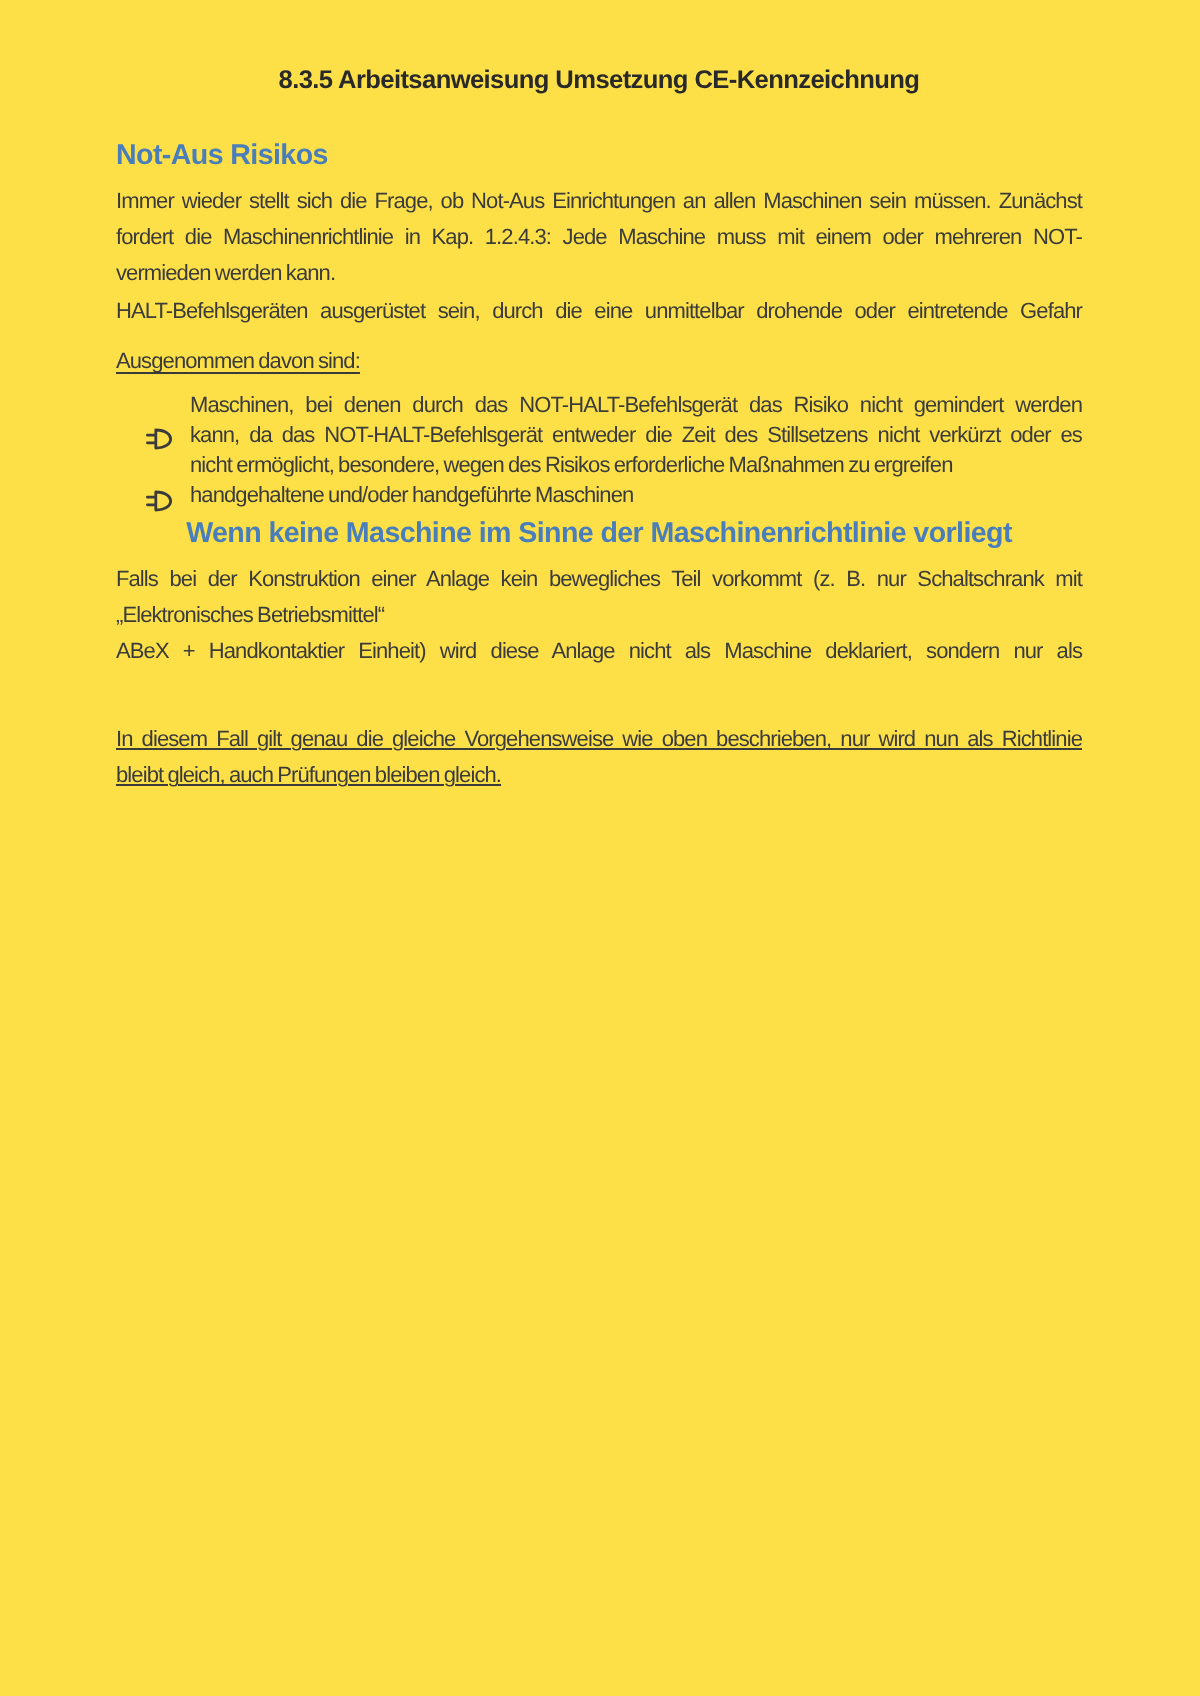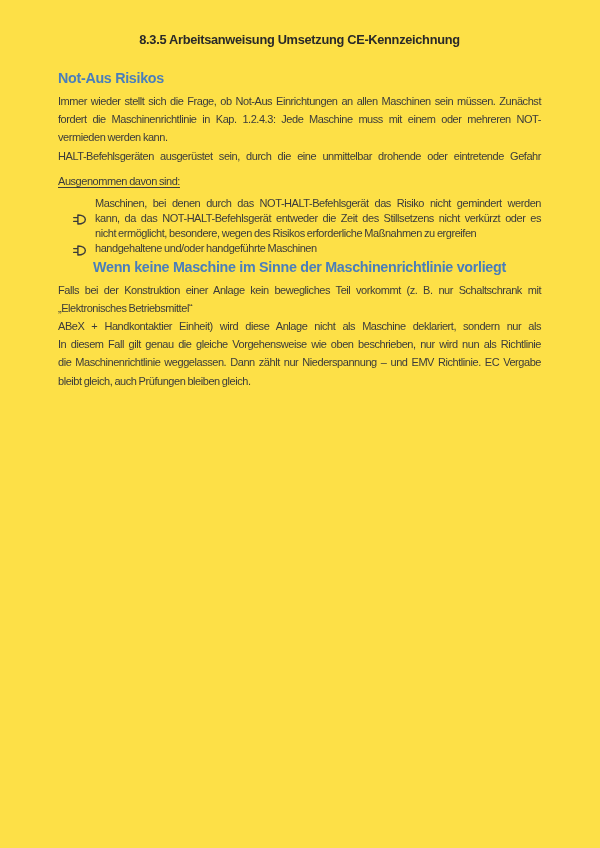--- a/index.html
+++ b/index.html
@@ -37,21 +37,21 @@
     color: #4a7ebb;
     line-height: 17px;
     letter-spacing: -0.3px;
     word-spacing: 0;
   }
   .heading-2 { margin-top: 2px; text-align: center; }
   .para {
     margin-top: 5px;
     line-height: 18.2px;
   }
-  .para-gap { margin-top: 0; }
+  .para-gap { margin-top: 26px; text-decoration: underline; }
   .jline { text-align: justify; text-align-last: justify; }
   .jline.jlast { text-align-last: left; }
   .label-underline {
     margin-top: 9px;
     line-height: 15px;
     text-decoration: underline;
     text-underline-offset: 2px;
   }
   .bullets {
     list-style: none;
@@ -122,17 +122,16 @@
   <div class="heading heading-2">Wenn keine Maschine im Sinne der Maschinenrichtlinie vorliegt</div>
 
   <div class="para">
       <div class="jline">Falls bei der Konstruktion einer Anlage kein bewegliches Teil vorkommt (z. B. nur Schaltschrank mit</div>
       <div class="jline jlast">„Elektronisches Betriebsmittel“</div>
       <div class="jline">ABeX + Handkontaktier Einheit) wird diese Anlage nicht als Maschine deklariert, sondern nur als</div>
     </div>
 
   <div class="para para-gap">
       <div class="jline">In diesem Fall gilt genau die gleiche Vorgehensweise wie oben beschrieben, nur wird nun als Richtlinie</div>
-      <div class="jline">die Maschinenrichtlinie weggelassen. Dann zählt nur Niederspannung – und EMV Richtlinie. EC Vergabe</div>
       <div class="jline jlast">bleibt gleich, auch Prüfungen bleiben gleich.</div>
     </div>
 
 </div>
 
 </body></html>

